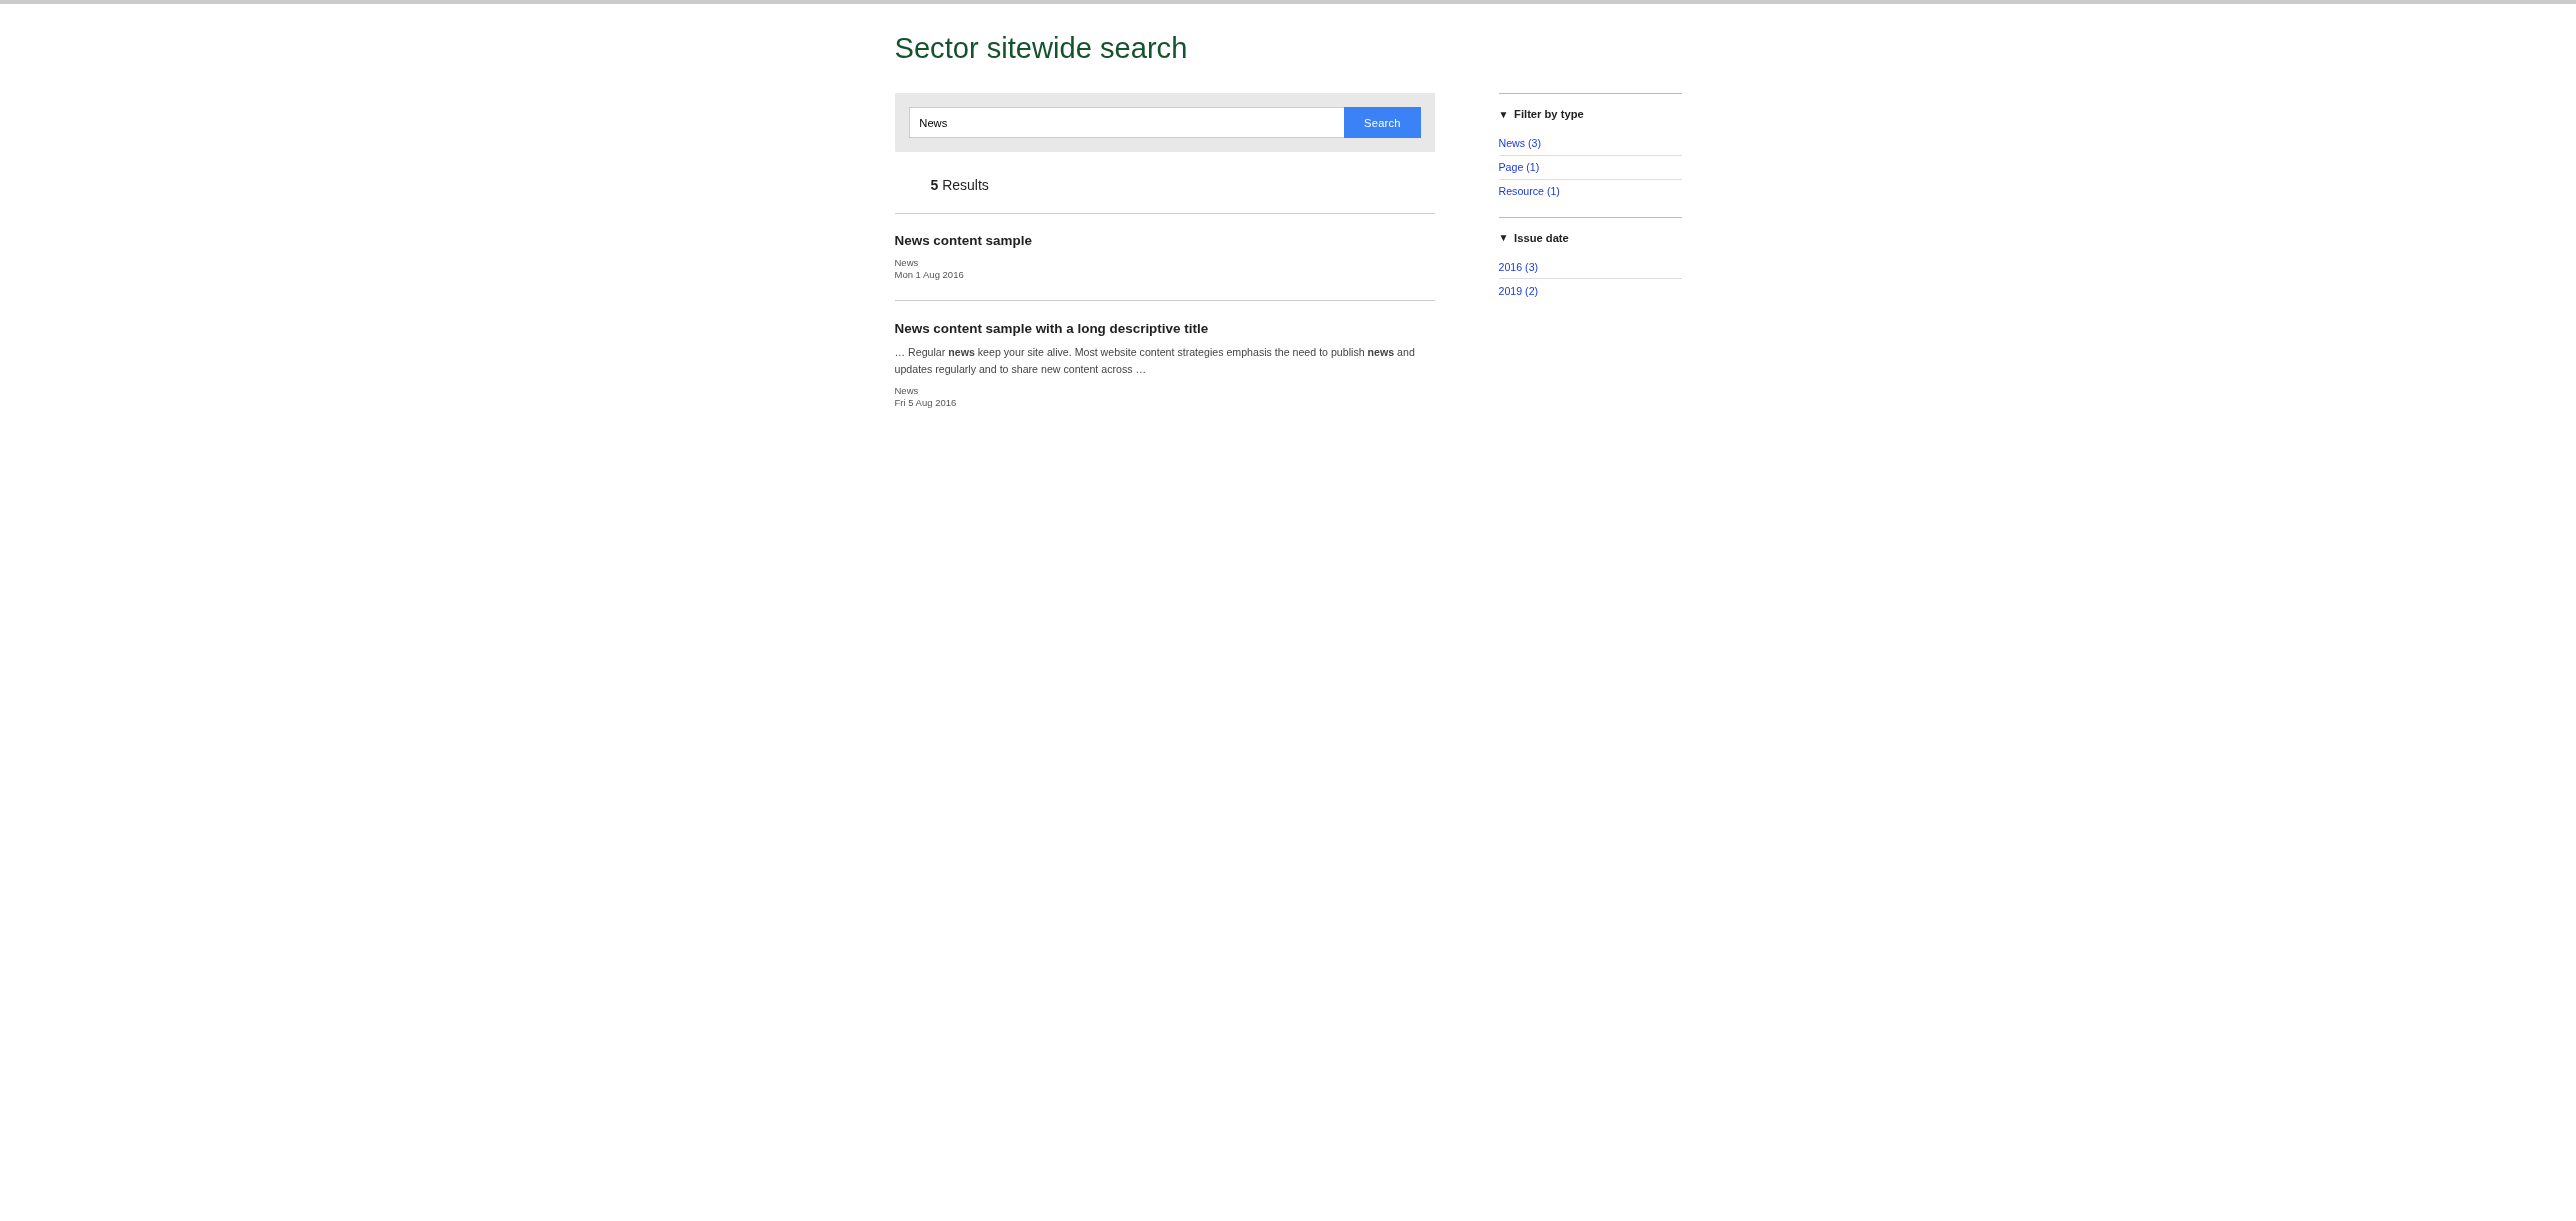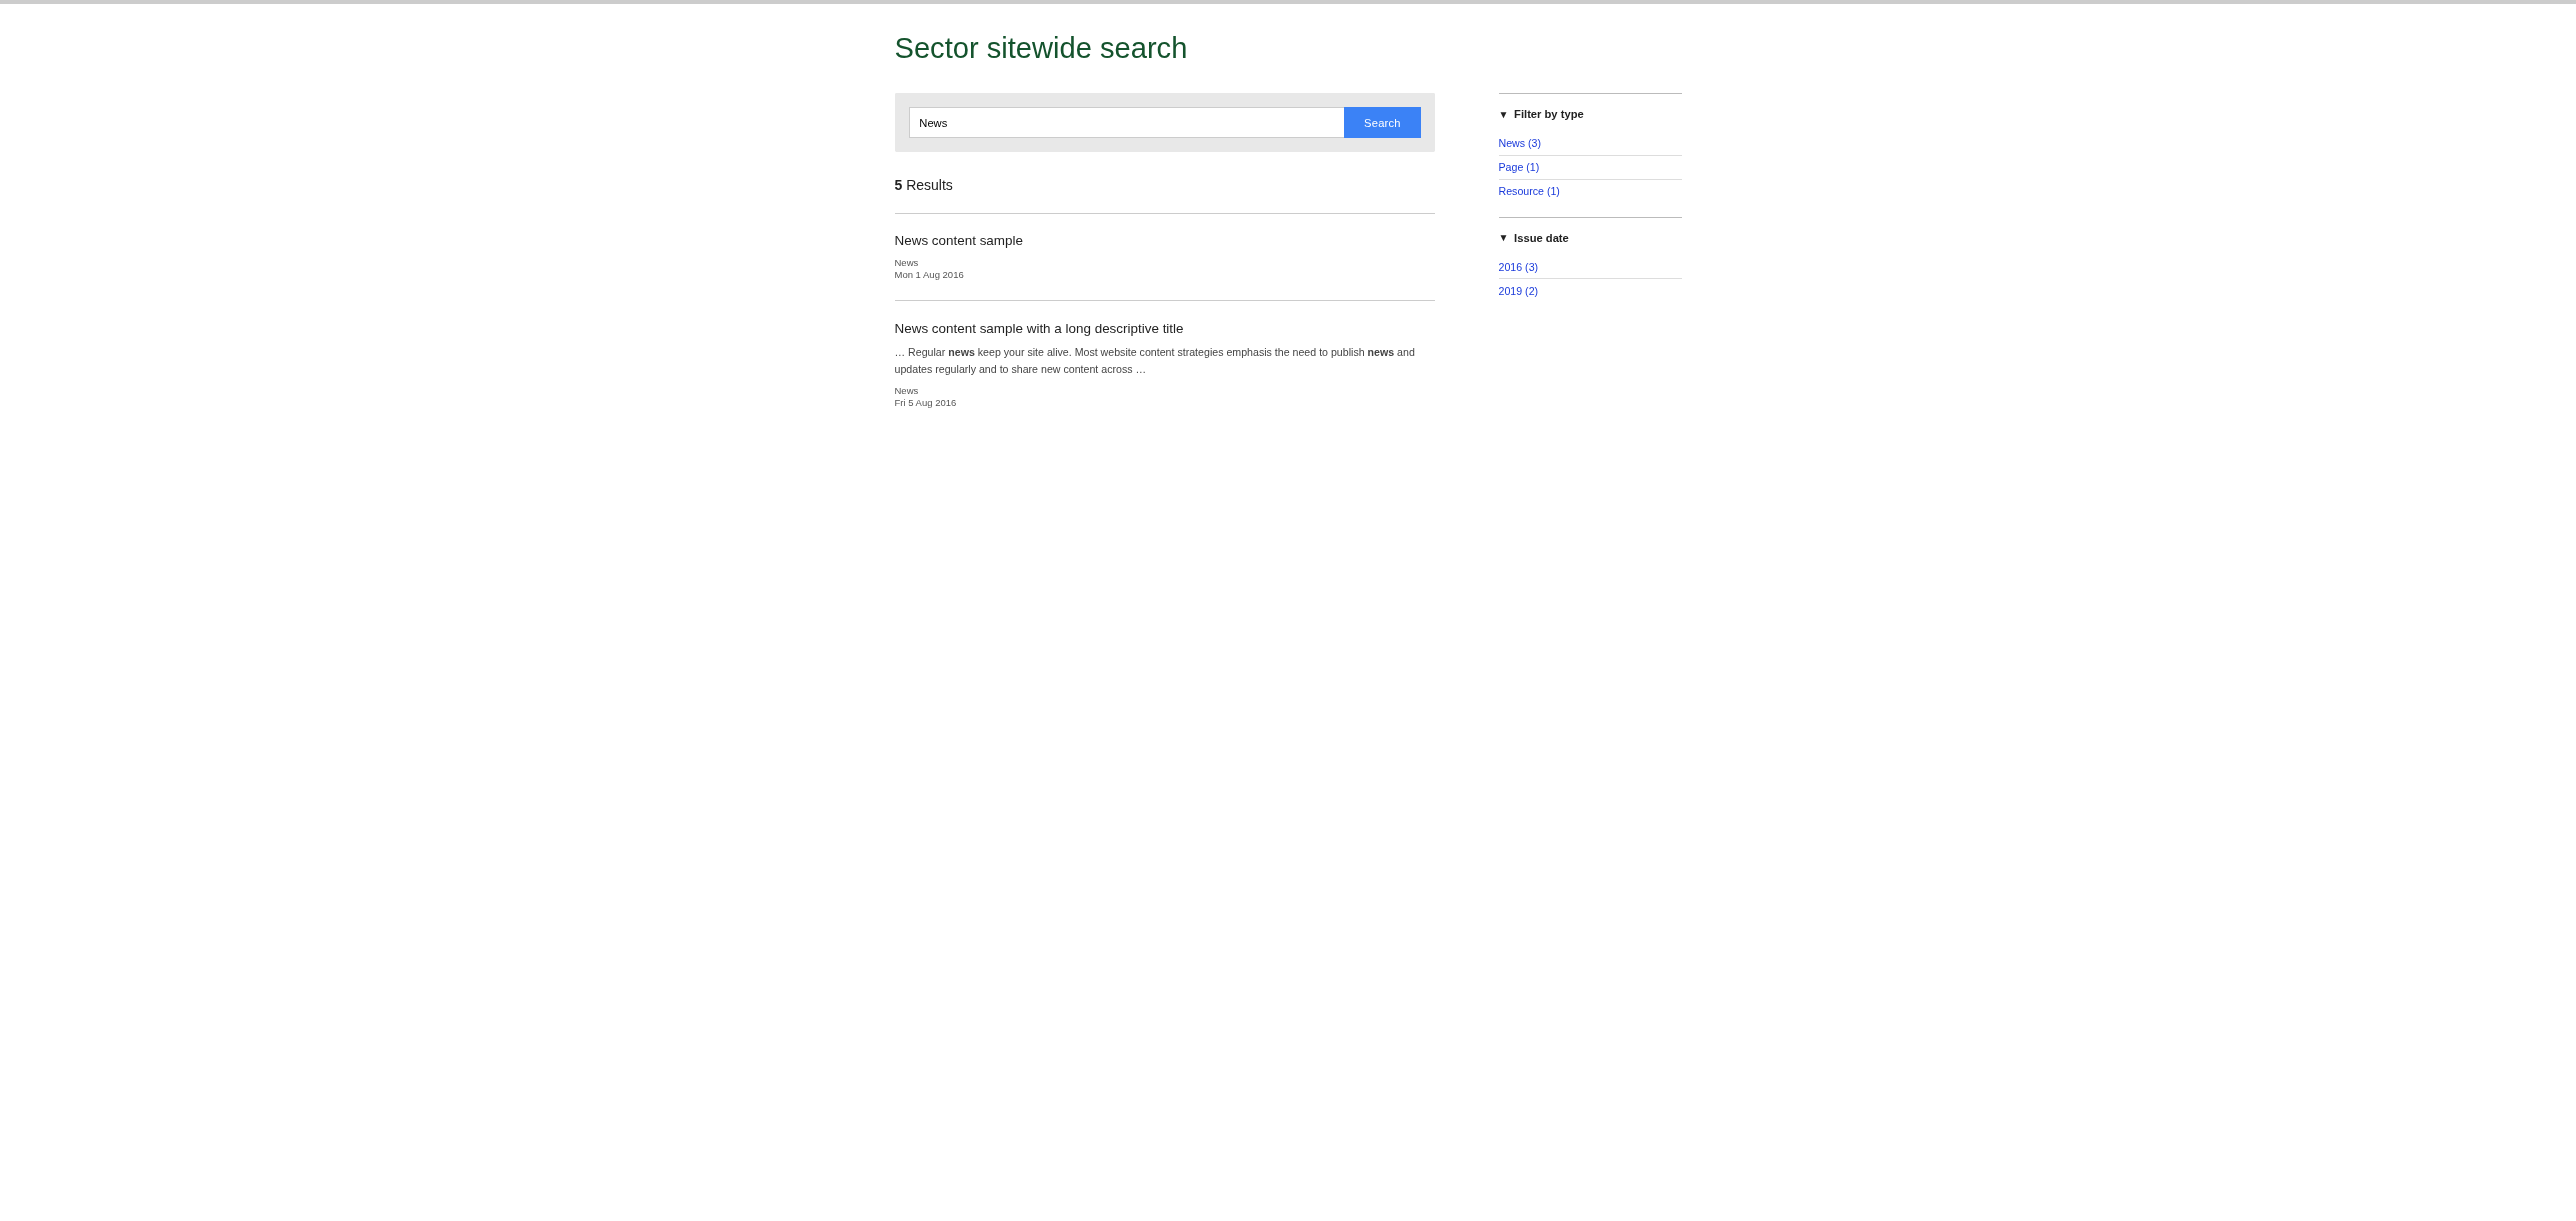--- a/index.html
+++ b/index.html
@@ -65,37 +65,38 @@
       cursor: pointer;
       font-weight: 500;
       letter-spacing: 0.02em;
     }
     
     .results-count {
       font-size: 1.25rem;
       font-weight: 300;
       color: #222;
       margin-bottom: 19.7px;
+      margin-left: 36px;
     }
     .results-count strong {
       font-weight: 700;
     }
     
     .divider {
       border: none;
       border-top: 0.7px solid #ccc;
       margin: 0 0 19.7px 0;
     }
     
     .result-item {
       margin-bottom: 0;
     }
     .result-title {
       font-size: 1.2rem;
-      font-weight: 400;
+      font-weight: 700;
       color: #222;
       margin-bottom: 8.4px;
       text-decoration: none;
     }
     .result-title a {
       color: #222;
       text-decoration: none;
     }
     .result-excerpt {
       font-size: 0.95rem;

